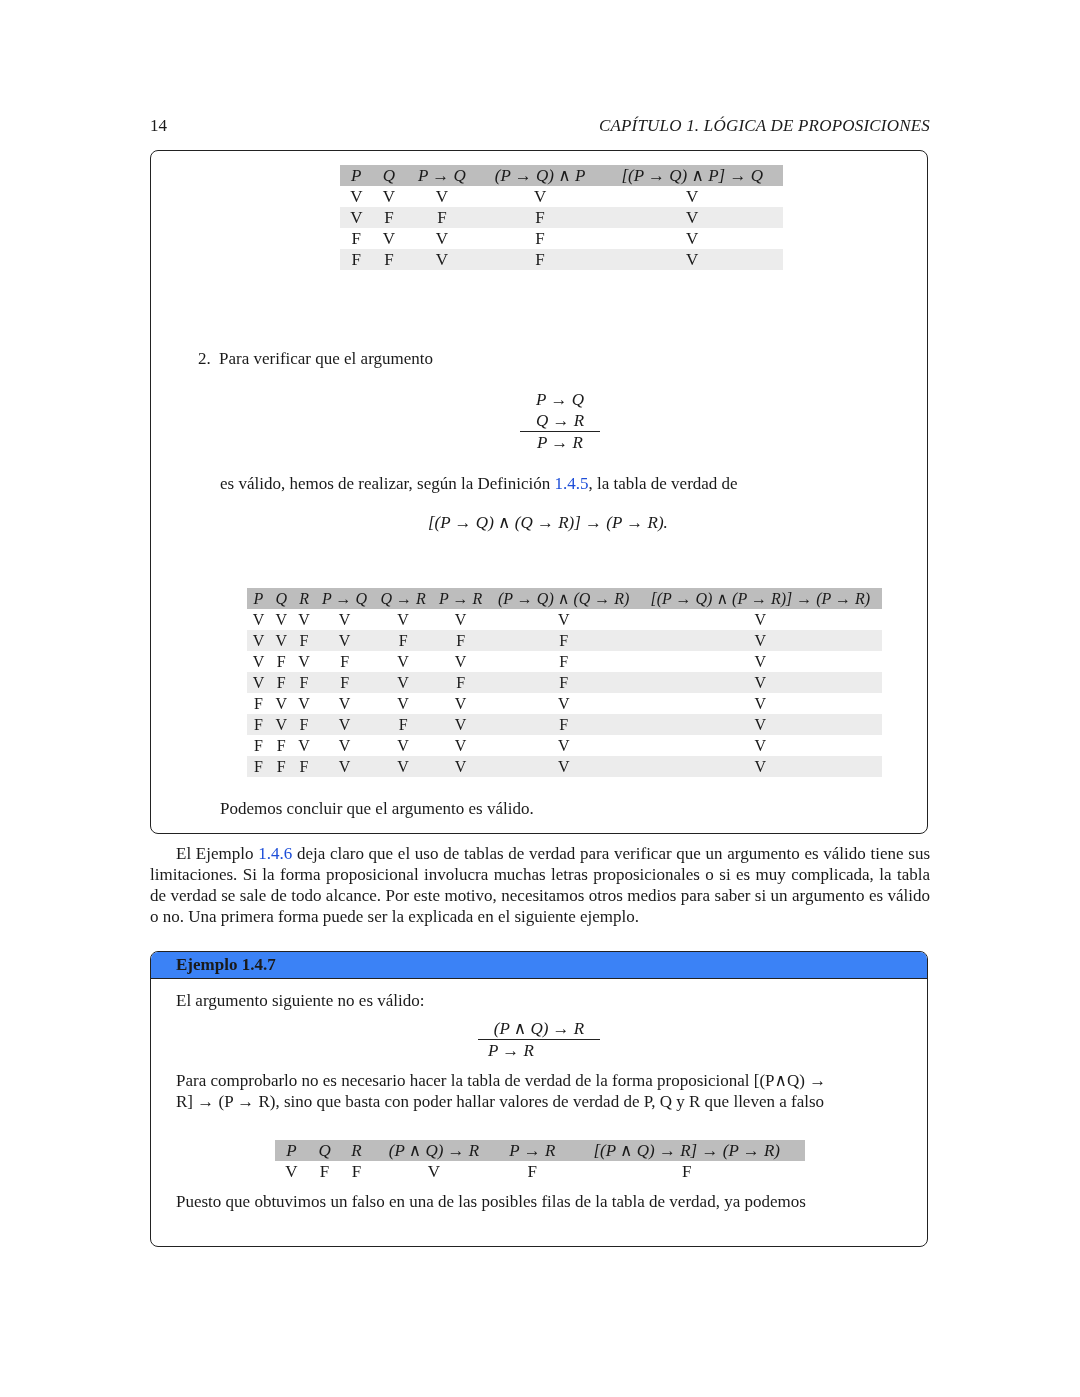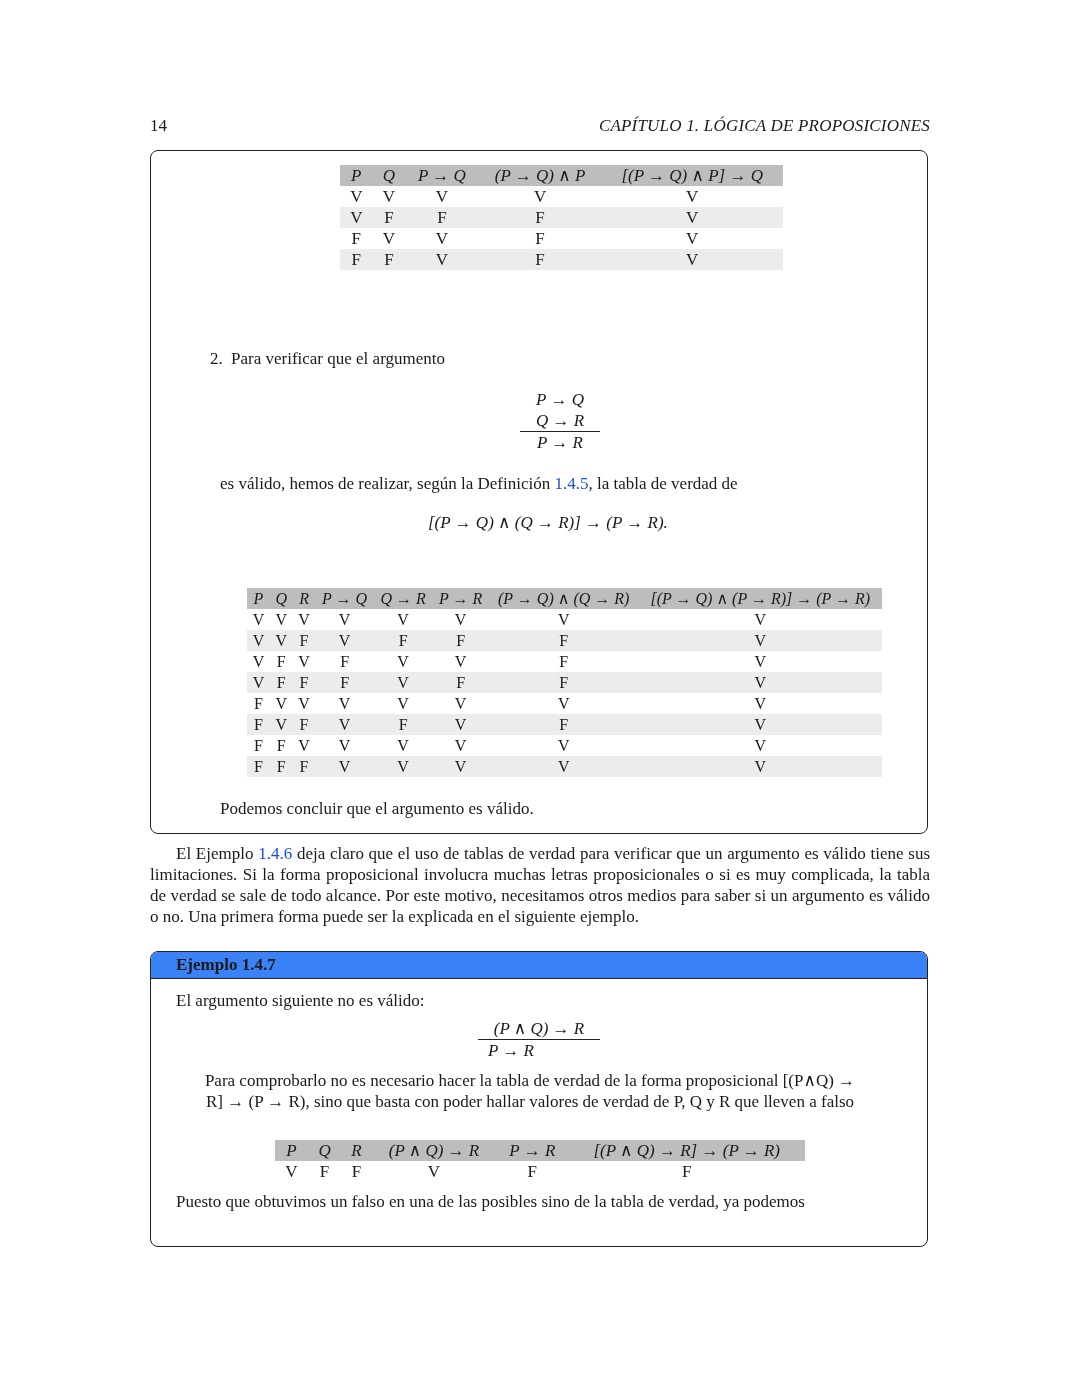--- a/index.html
+++ b/index.html
@@ -81,21 +81,21 @@
         <td>F</td>
         <td>F</td>
         <td>V</td>
         <td>F</td>
         <td>V</td>
       </tr>
     </tbody>
   </table>
 
 
-  <div class="txt" style="left:210px; top:348px;">
+  <div class="txt" style="left:198px; top:348px;">
     <span>2.</span>
     <span style="margin-left:4px;">Para verificar que el argumento</span>
   </div>
 
   <div class="frac" style="left:520px; top:389px; width:80px;">
     <div>P → Q</div>
     <div>Q → R</div>
     <div class="line">P → R</div>
   </div>
 
@@ -213,21 +213,21 @@
     <div class="box2-head">Ejemplo 1.4.7</div>
   </div>
 
   <div class="txt" style="left:176px; top:990px;">El argumento siguiente no es válido:</div>
 
   <div class="frac" style="left:478px; top:1018px; width:122px;">
     <div>(P ∧ Q) → R</div>
     <div class="line" style="text-align:left; padding-left:10px;">P → R</div>
   </div>
 
-  <div class="txt" style="left:165px; top:1070px; width:730px;text-align:center;">
+  <div class="txt" style="left:176px; top:1070px; width:730px;">
     <div>Para comprobarlo no es necesario hacer la tabla de verdad de la forma proposicional [(P∧Q) →</div>
     <div>R] → (P → R), sino que basta con poder hallar valores de verdad de P, Q y R que lleven a falso</div>
   </div>
 
   <table class="tt t3">
     <thead>
       <tr>
         <th>P</th>
         <th>Q</th>
         <th>R</th>
@@ -242,16 +242,16 @@
         <td>F</td>
         <td>F</td>
         <td>V</td>
         <td>F</td>
         <td>F</td>
       </tr>
     </tbody>
   </table>
 
   <div class="txt" style="left:176px; top:1191px; width:730px;">
-    <div>Puesto que obtuvimos un falso en una de las posibles sino de la tabla de verdad, ya podemos</div>
+    <div>Puesto que obtuvimos un falso en una de las posibles filas de la tabla de verdad, ya podemos</div>
   </div>
 
 </div>
 
 </body></html>

